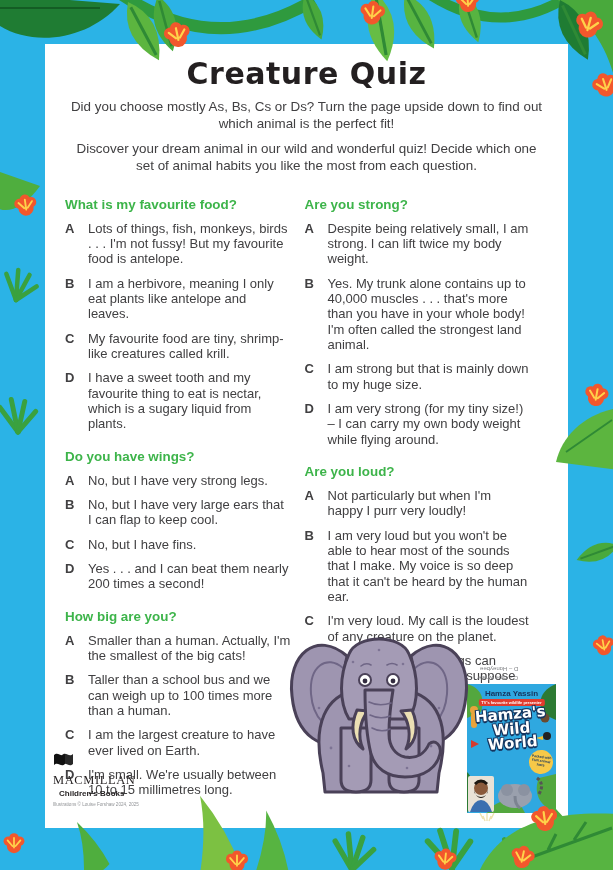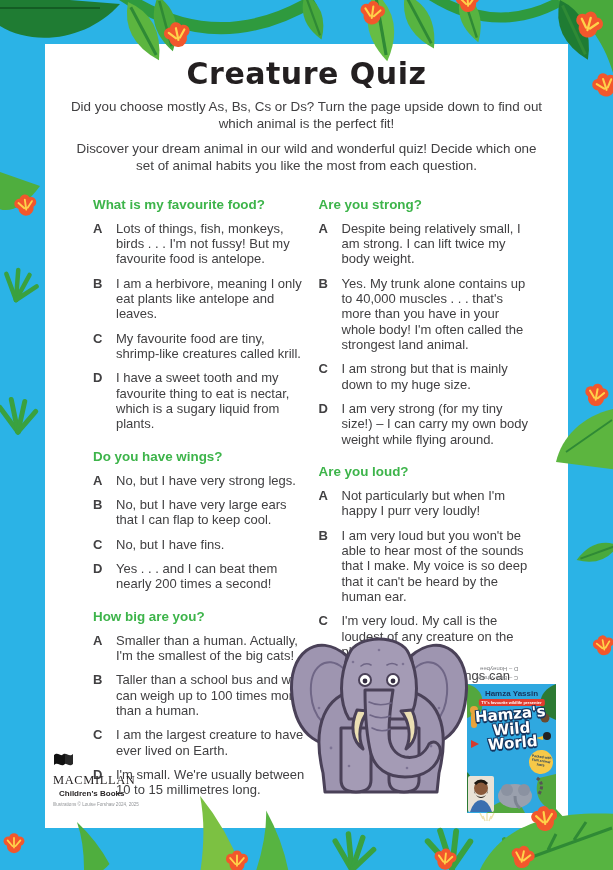--- a/index.html
+++ b/index.html
@@ -24,21 +24,21 @@
   .page-title{
     margin:12px 0 4px 0;text-align:center;
     font-size:30px;font-weight:bold;letter-spacing:.5px;
     color:#231f20;font-family:"DejaVu Sans",sans-serif;
   }
   .intro{
     width:480px;margin:7px auto 0 auto;text-align:center;
     font-size:13.4px;line-height:1.3;color:var(--text,#414042);
   }
   .columns{
-    display:flex;gap:14px;padding:0 38px 0 48px;margin-top:22px;
+    display:flex;gap:14px;padding:0 38px 0 20px;margin-top:22px;
   }
   .col{flex:1;min-width:0;}
   .q-section{margin-bottom:17px;}
   .q-heading{
     color:var(--heading-green,#3db44a);
     font-weight:bold;font-size:13.4px;margin:0 0 9px 0;
   }
   .option{display:flex;margin-bottom:9px;font-size:13px;line-height:1.18;}
   .option .letter{flex:none;width:23px;font-weight:bold;}
   .answers-upside{

